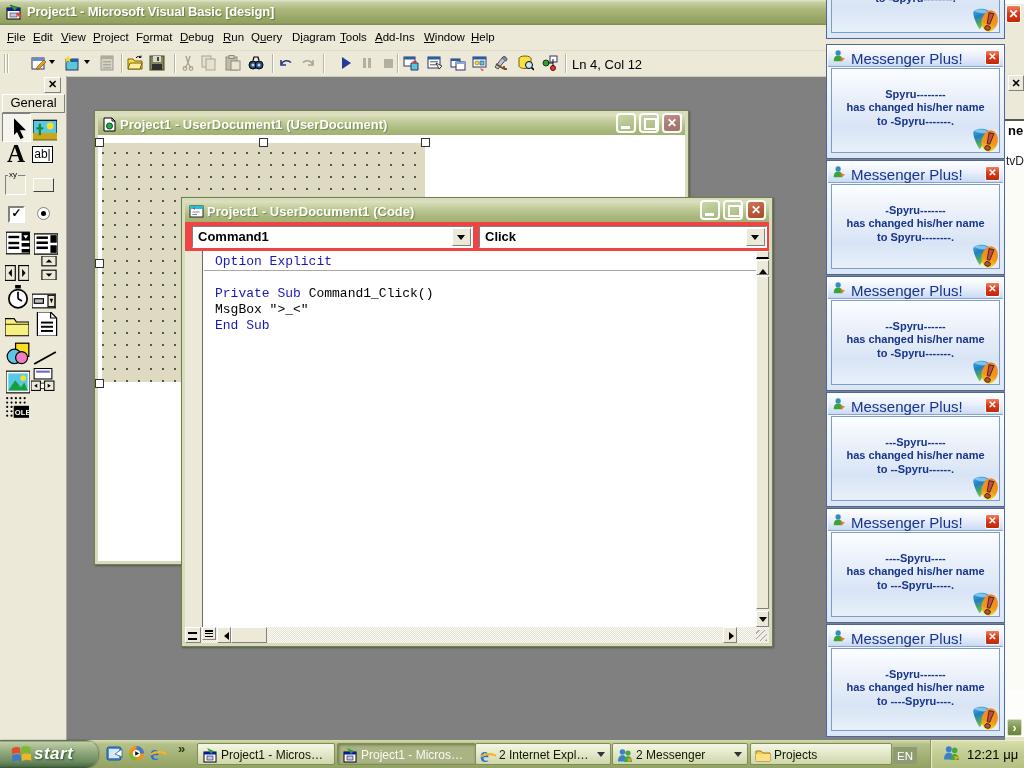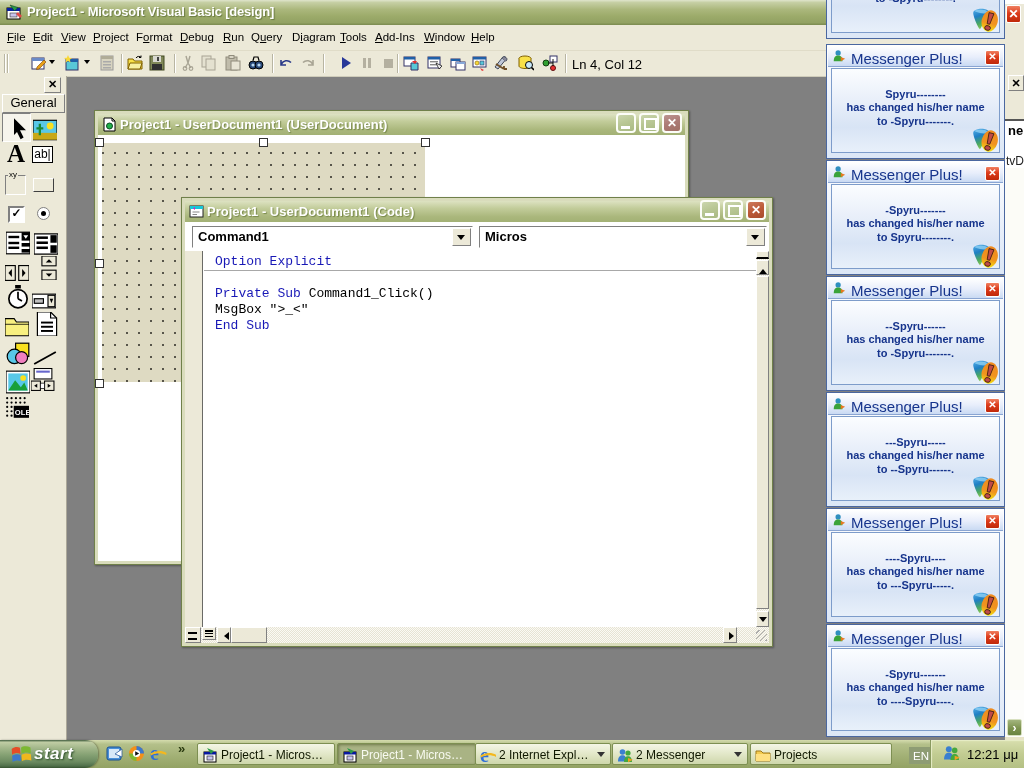--- a/index.html
+++ b/index.html
@@ -44,21 +44,21 @@
 
 
 #dsgn{left:94px;top:110px;width:593px;height:453px;}
 #dsgnclient{position:absolute;left:3px;top:24px;right:3px;bottom:3px;background:#fff;}
 #dots{position:absolute;left:4px;top:8px;width:323px;height:239px;background-color:#dedac2;
   background-image:radial-gradient(#57554a 0.75px,transparent 0.85px);background-size:12px 12px;background-position:7px 4px;}
 .hdl{position:absolute;width:7px;height:7px;background:#fff;border:1px solid #333;}
 
 
 #codew{left:162px;top:197px;width:590px;height:448px;margin-left:19px;}
-#combos{position:absolute;left:3px;top:24px;right:3px;height:31px;background:#ffffff;}
+#combos{position:absolute;left:3px;top:24px;right:3px;height:31px;background:#ef4444;}
 .combo{position:absolute;top:4px;height:20px;background:#fff;border:1px solid;border-color:#808080 #fff #fff #808080;}
 .combo .ctxt{position:absolute;left:5px;top:2px;font-size:13px;font-weight:bold;color:#000;}
 .combo .cbtn{position:absolute;right:1px;top:1px;width:17px;height:16px;background:#ece9d8;
   border:1px solid;border-color:#fff #808080 #808080 #fff;}
 .combo .cbtn:after{content:"";position:absolute;left:4px;top:6px;border:4px solid transparent;border-top:5px solid #000;}
 #codearea{position:absolute;left:3px;top:53px;right:3px;bottom:3px;background:#fff;}
 #marginbar{position:absolute;left:0;top:0;width:17px;bottom:16px;background:#ece9d8;border-right:1px solid #6a6a66;}
 #codetext{position:absolute;left:30px;top:3px;font-family:"Liberation Mono",monospace;font-size:13px;line-height:16px;white-space:pre;color:#000;}
 .kw{color:#1818b6;}
 #procsep{position:absolute;left:19px;top:19px;right:13px;height:1px;background:#a8a8a8;}
@@ -98,21 +98,21 @@
   box-shadow:1px 0 2px rgba(0,0,0,.35);}
 #startbtn .stxt{position:absolute;left:34px;top:4px;color:#fff;font-size:17px;font-weight:bold;font-style:italic;
   text-shadow:1px 1px 2px #2d4d2a;letter-spacing:0.5px;}
 .tbtn{position:absolute;top:743px;height:22px;border-radius:2px;
   background:linear-gradient(180deg,#f4f6e6 0%,#e2e7c8 50%,#ced7ab 100%);
   border:1px solid #7d8f52;box-sizing:border-box;font-size:12px;color:#101800;}
 .tbtn.pressed{background:#a9b384;box-shadow:inset 1px 1px 3px #6f784b;color:#f8faf0;}
 .tbtn .ttxt{position:absolute;left:23px;top:4px;white-space:nowrap;}
 .tbtn .tarr{position:absolute;right:5px;top:8px;border:4px solid transparent;border-top:5px solid #333;}
 #entxt{left:893px;top:747px;width:24px;height:17px;background:#8e9c74;color:#fff;font-size:11.5px;
-  text-align:center;line-height:18px;margin-left:16px;}
+  text-align:center;line-height:18px;}
 #tray{left:930px;top:740px;width:94px;height:28px;
   background:linear-gradient(180deg,#d8dfae 0%,#c2cc92 50%,#b4c084 100%);
   border-left:1px solid #8a9a60;box-shadow:inset 1px 1px 1px #e8eec8;}
 #clock{position:absolute;left:36px;top:7px;font-size:13px;color:#000;}
 </style>
 </head>
 <body>
 <div id="screen">
 
   <div class="abs" id="titlebar"></div>
@@ -463,21 +463,21 @@
           <span class="gmax"></span>
         </div>
       <div class="wbtn close" style="right:3px">✕</div>
     </div>
     <div id="combos">
       <div class="combo" style="left:7px;width:279px">
           <span class="ctxt">Command1</span>
           <span class="cbtn"></span>
         </div>
       <div class="combo" style="left:294px;width:286px">
-          <span class="ctxt">Micros</span>
+          <span class="ctxt">Click</span>
           <span class="cbtn"></span>
         </div>
     </div>
     <div id="codearea">
       <div id="marginbar"></div>
       <div id="codetext"><span class="kw">Option Explicit</span>
 
 <span class="kw">Private Sub</span> Command1_Click()
 MsgBox "&gt;_&lt;"
 <span class="kw">End Sub</span></div>

